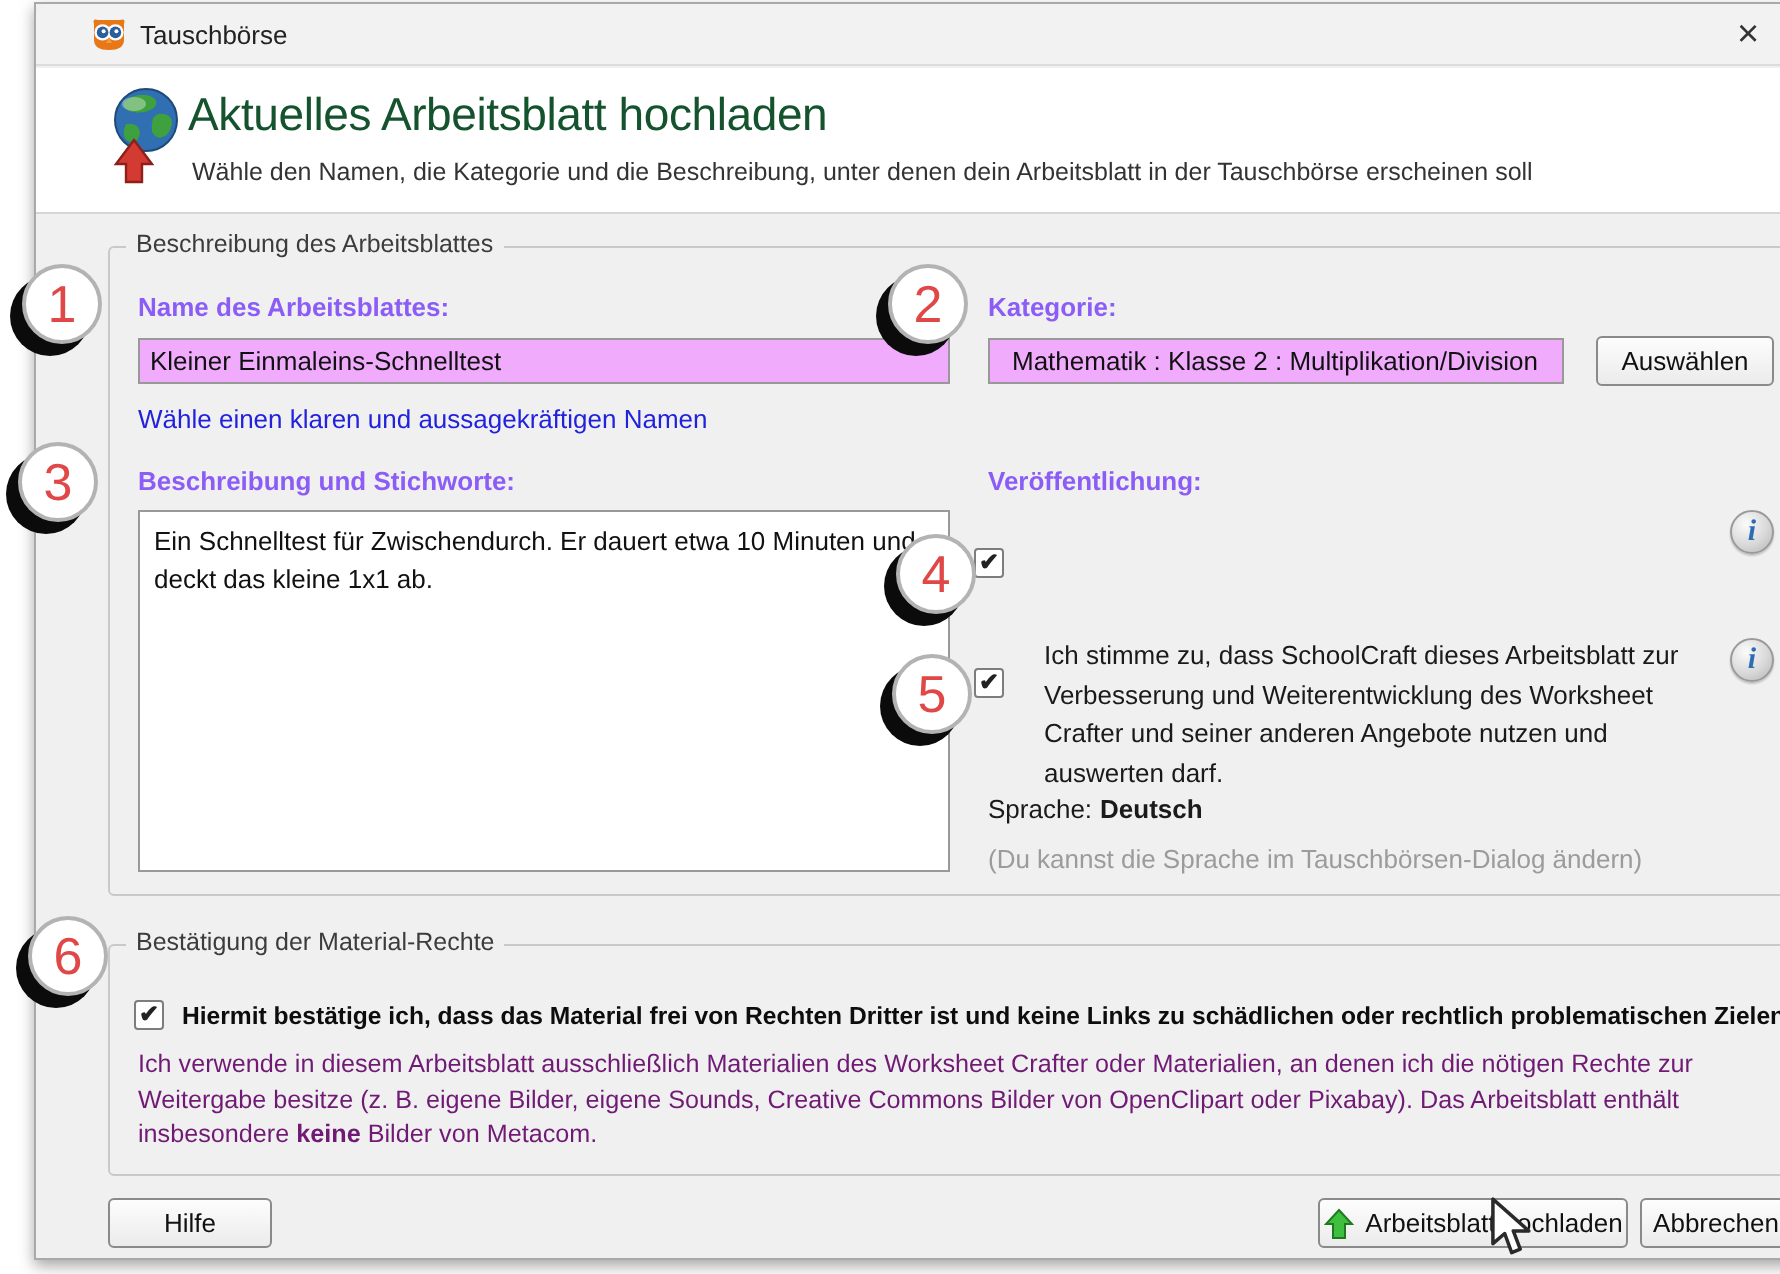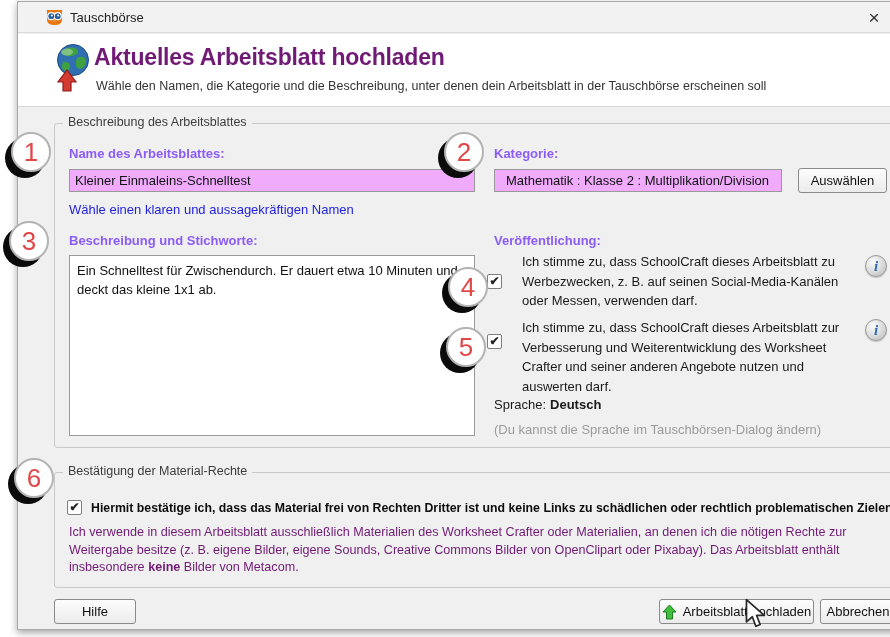--- a/index.html
+++ b/index.html
@@ -15,22 +15,22 @@
   .titlebar .app-icon { position:absolute; left:27px; top:6px; }
   .titlebar .title { position:absolute; left:52px; top:0; line-height:31px;
     font-size:13px; color:#222; }
   .close-btn { position:absolute; right:16px; top:3px; width:26px; height:26px;
     font-size:19px; color:#333; text-align:center; line-height:25px; cursor:default; }
 
   
   .header { position:absolute; left:0; top:32px; right:0; height:73px; background:#fff;
     border-bottom:1px solid #d6d6d6; }
   .header .globe { position:absolute; left:36px; top:9px; }
-  .header h1 { position:absolute; left:76px; top:10px; font-size:23px; font-weight:bold;
-    color:#701a75; letter-spacing:-0.2px; }
+  .header h1 { position:absolute; left:76px; top:10px; font-size:23px; font-weight:normal;
+    color:#14532d; letter-spacing:-0.2px; }
   .header .subtitle { position:absolute; left:78px; top:45px; font-size:12.5px; color:#333; }
 
   
   .content { position:absolute; left:0; top:105px; right:0; bottom:0;
     background:#f0f0f0; border-radius:0 0 7px 7px; }
 
   .groupbox { position:absolute; border:1px solid #c9c9c9; border-radius:3px; }
   .legend { position:absolute; top:-9px; left:8px; background:#f0f0f0; padding:0 5px;
     font-size:12.5px; color:#3c3c3c; white-space:nowrap; }
   .gb1 { left:36px; top:16px; width:841px; height:325px; }
@@ -128,21 +128,20 @@
 
       <span class="lbl" style="left:439px; top:22px;">Kategorie:</span>
       <input class="tinput" style="left: 439px; top: 45px; width: 288px; padding-left: 11px;" value="Mathematik : Klasse 2 : Multiplikation/Division">
       <button class="btn" style="left:743px; top:44px; width:89px; height:25px;">Auswählen</button>
 
       <span class="lbl" style="left:439px; top:109px;">Veröffentlichung:</span>
 
       <span class="checkbox" style="left:432px; top:150px;">
         <span class="check-glyph">✔</span>
       </span>
-      <span class="cb-text" style="left:467px; top:128px; width:322px;">Ich stimme zu, dass SchoolCraft dieses Arbeitsblatt zu Werbezwecken, z. B. auf seinen Social-Media-Kanälen oder Messen, verwenden darf.</span>
       <span class="info-icon" style="left:810px; top:131px;">i</span>
 
       <span class="checkbox" style="left:432px; top:210px;">
         <span class="check-glyph">✔</span>
       </span>
       <span class="cb-text" style="left:467px; top:194px; width:334px;">Ich stimme zu, dass SchoolCraft dieses Arbeitsblatt zur Verbesserung und Weiterentwicklung des Worksheet Crafter und seiner anderen Angebote nutzen und auswerten darf.</span>
       <span class="info-icon" style="left:810px; top:195px;">i</span>
 
       <span class="lang-line" style="left:439px; top:273px;"><span>Sprache:</span><b>Deutsch</b></span>
       <span class="lang-note" style="left:439px; top:298px;">(Du kannst die Sprache im Tauschbörsen-Dialog ändern)</span>

